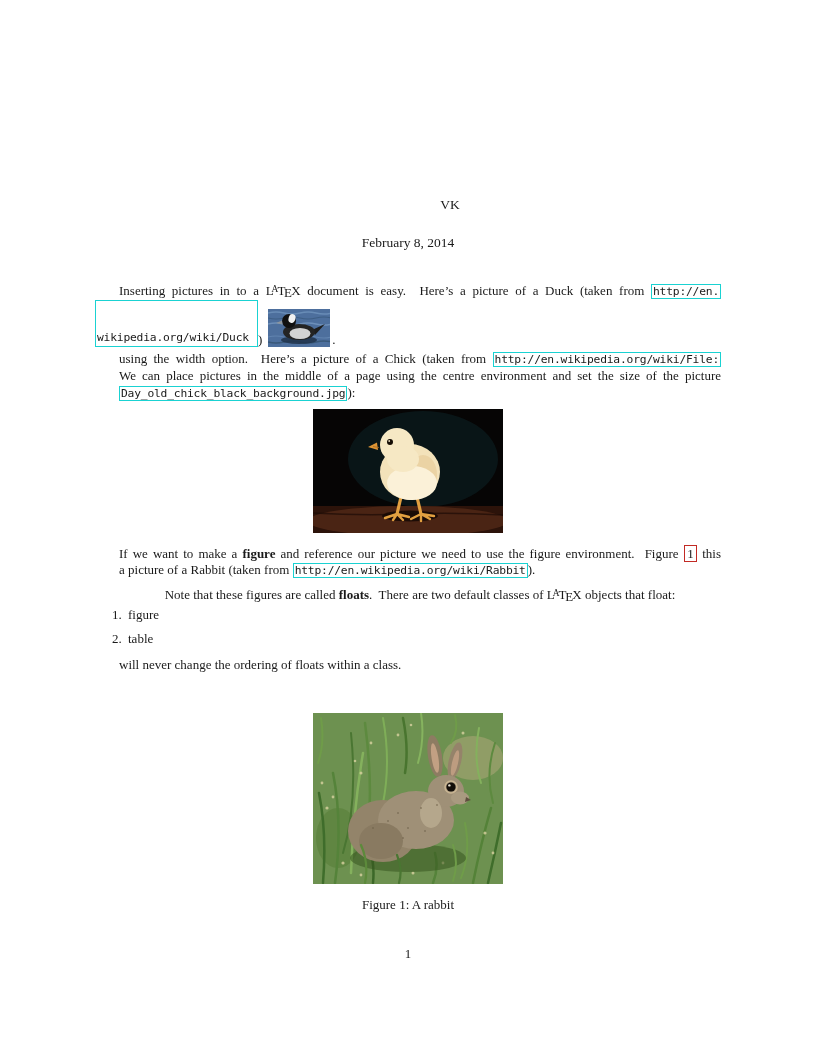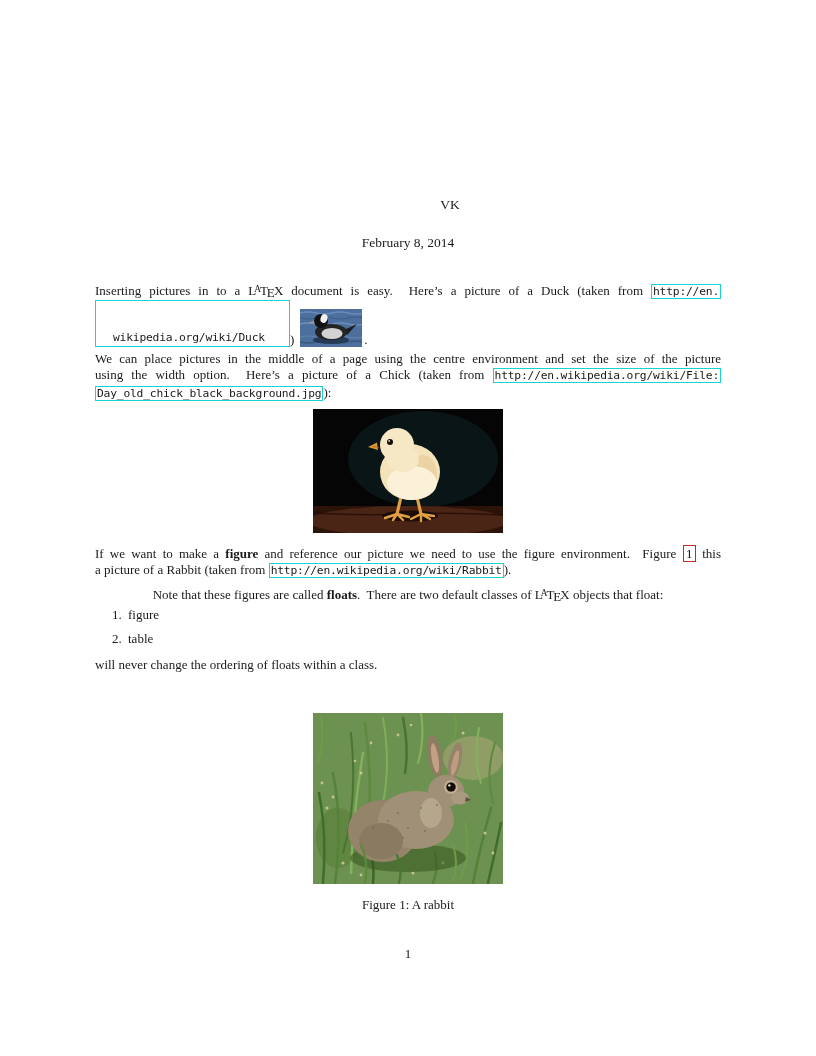--- a/index.html
+++ b/index.html
@@ -14,35 +14,35 @@
     font-family:"Liberation Serif", serif;
     color:#1a1a1a;
     overflow:hidden;
   }
   .abs{position:absolute;}
   .center{left:0;width:816px;text-align:center;}
   .doc-title{top:145px;font-size:20.5px;line-height:24px;}
   .doc-author{top:197px;font-size:13.5px;margin-left:42px;}
   .doc-date{top:235px;font-size:13.5px;}
   .para{left:95px;width:626px;font-size:13px;line-height:16.3px;}
-  .tline{white-space:pre-wrap;}
+  .tline{white-space:pre-wrap;margin-left:24px;}
   .just{text-align:justify;text-align-last:justify;}
   .mono{font-family:"DejaVu Sans Mono", monospace;font-size:11.3px;letter-spacing:-0.2px;}
   .urlbox{border:1px solid var(--urlc);padding:0 1px;}
   .redbox{border:1px solid var(--refc);padding:0 2.5px;}
   .bold{font-weight:700;}
   .latex-logo .lA{font-size:0.72em;vertical-align:0.27em;margin-left:-0.22em;margin-right:-0.1em;}
   .latex-logo .lE{vertical-align:-0.21em;margin-left:-0.1em;margin-right:-0.06em;}
   
   #para1{top:282px;}
   #para1 .tline{line-height:14px;}
   .p1-line2{display:flex;align-items:flex-end;margin-top:0;}
   .urlbox-tall{
     width:159px;height:45px;border:1px solid var(--urlc);
-    display:flex;align-items:flex-end;padding:0 17px;box-sizing:content-box;
+    display:flex;align-items:flex-end;padding:0 1px;box-sizing:content-box;
   }
   .p1-line2 .serif{font-size:13px;line-height:15px;}
   .duck-img{margin:0 2px 0 6px;display:block;}
   #para2{top:351px;}
   #para3{top:546px;}
   #para4{top:585px;text-align:center;}
   #para5{top:657px;}
   .figure-img{display:block;}
   #chick-figure{left:313px;top:409px;}
   #rabbit-figure{left:313px;top:713px;}
@@ -83,22 +83,22 @@
         <circle cx="21" cy="12" r="7" fill="#111111"></circle>
         <ellipse cx="24" cy="9.5" rx="3.4" ry="4.4" fill="#f2f2f2" transform="rotate(18 24 9.5)"></ellipse>
         <polygon points="14,11.5 8,14 14.5,15.5" fill="#8e969e"></polygon>
       </svg>
       <span class="serif">.</span>
     </div>
   </div>
 
   <div id="para2" class="abs para">
     <div>
+        <div class="tline just"><span class="">using the width option.  Here’s a picture of a Chick (taken from </span><span class="mono urlbox">http://en.wikipedia.org/wiki/File:</span></div>
         <div class="tline just"><span class="">We can place pictures in the middle of a page using the centre environment and set the size of the picture</span></div>
-        <div class="tline just"><span class="">using the width option.  Here’s a picture of a Chick (taken from </span><span class="mono urlbox">http://en.wikipedia.org/wiki/File:</span></div>
         <div class="tline"><span class="mono urlbox">Day_old_chick_black_background.jpg</span><span class="">):</span></div>
       </div>
   </div>
 
   <div id="chick-figure" class="abs">
     <svg class="figure-img" width="190" height="124" viewBox="0 0 190 124">
       <rect width="190" height="124" fill="#060505"></rect>
       <ellipse cx="110" cy="50" rx="75" ry="48" fill="#0c2226" opacity="0.55"></ellipse>
       <rect y="97" width="190" height="27" fill="#2c130a"></rect>
       <ellipse cx="95" cy="112" rx="100" ry="15" fill="#5a2e1a" opacity="0.65"></ellipse>

